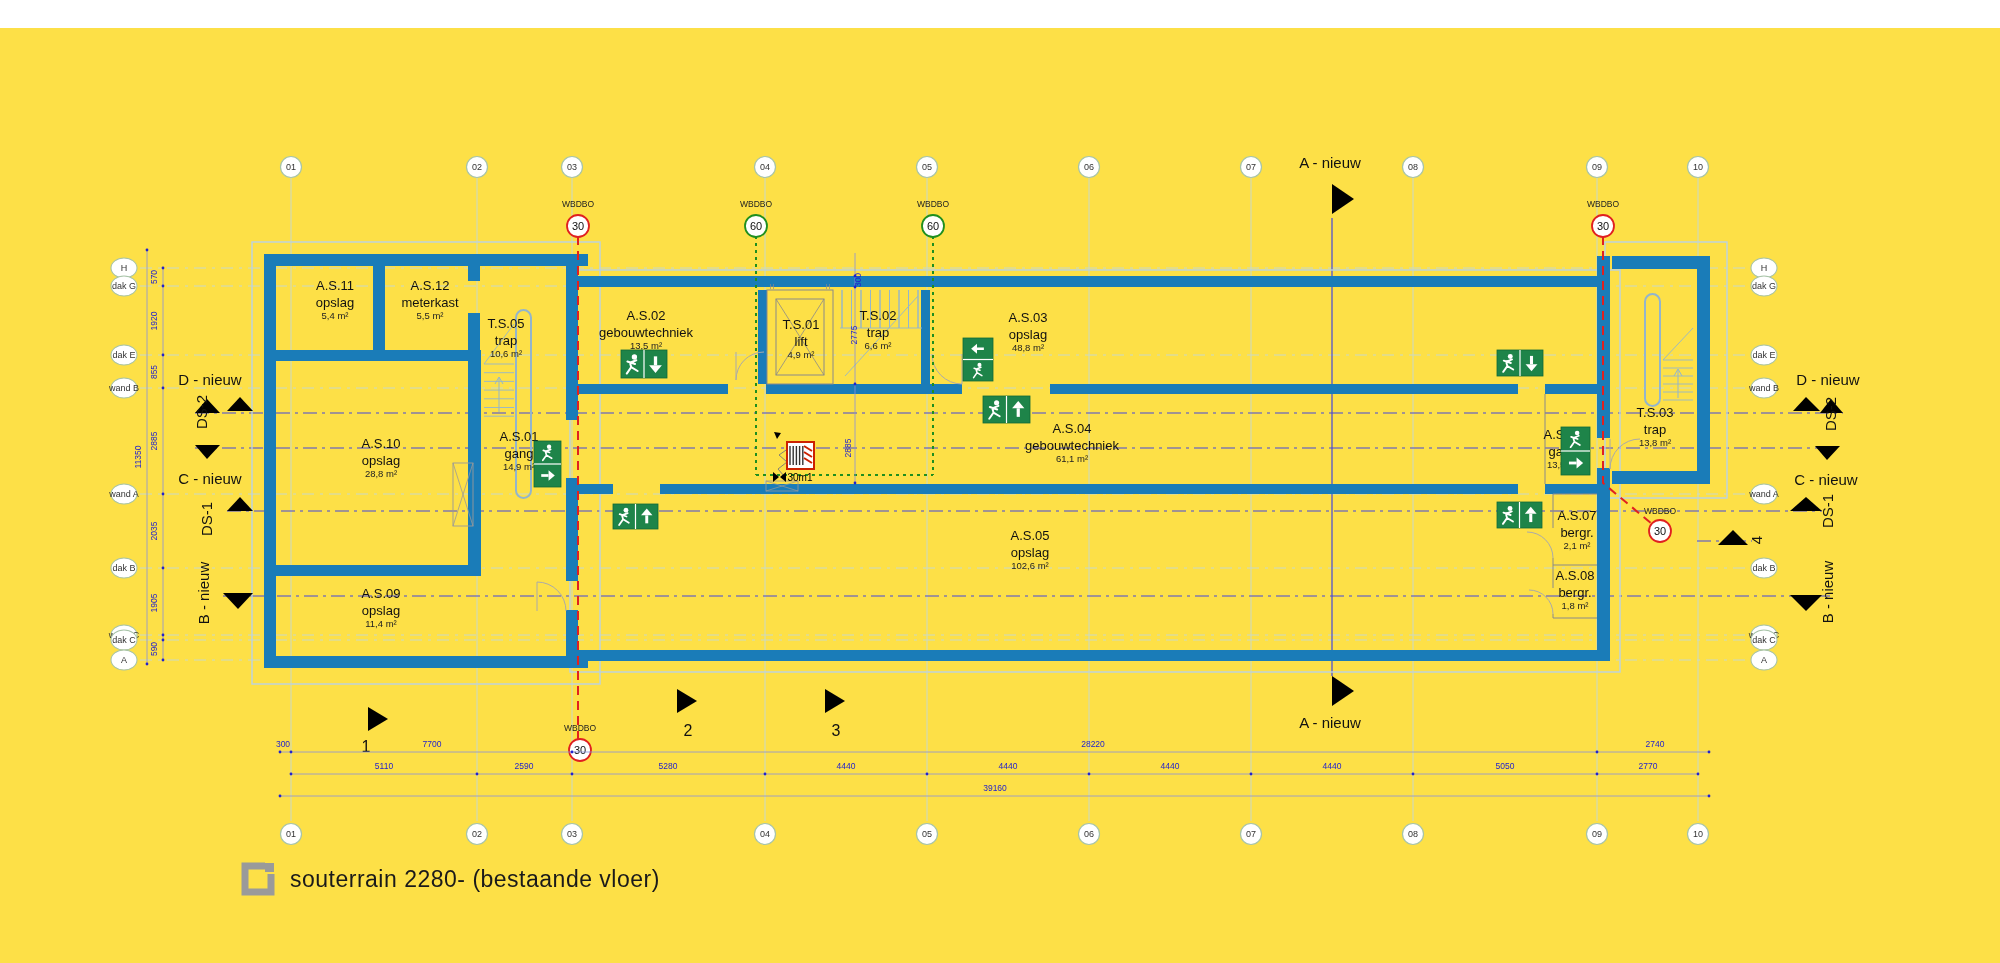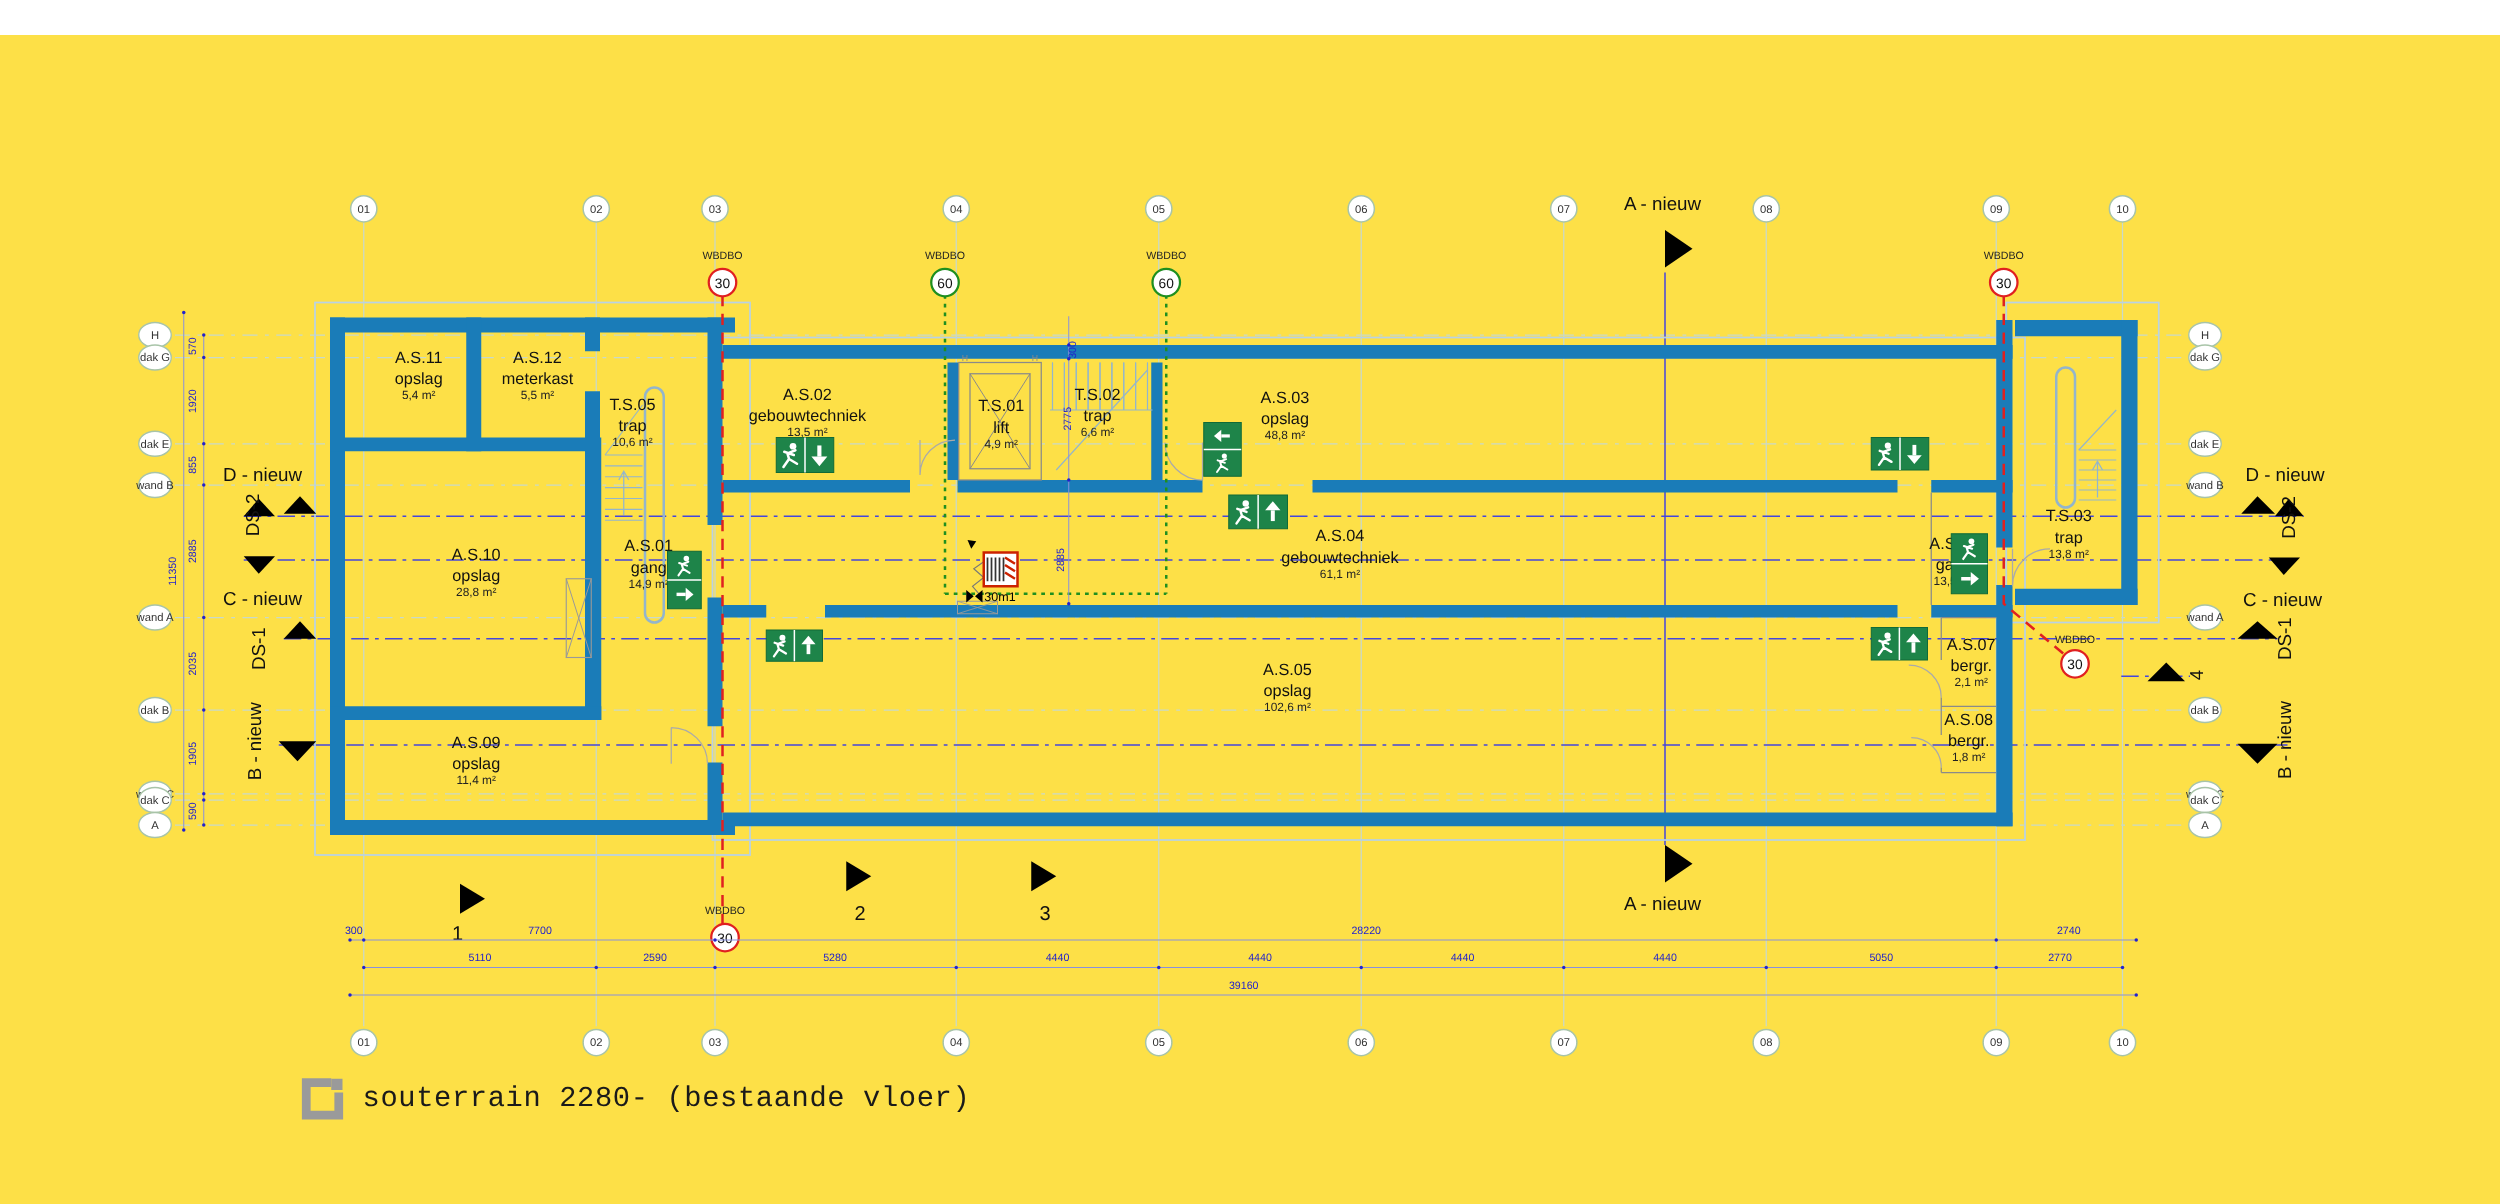--- a/index.html
+++ b/index.html
@@ -1,18 +1,18 @@
 <!DOCTYPE html>
 <html><head>
 <meta charset="utf-8">
 <style>
   html,body{margin:0;padding:0;background:#fff;font-family:"Liberation Sans",sans-serif;}
   #stage{position:relative;width:2000px;height:963px;background:#fde047;overflow:hidden;margin-top:28px;}
   #plan{position:absolute;left:0;top:0;}
-  .title-bar{position:absolute;left:238px;top:832px;display:flex;align-items:center;gap:14px;font-family:Liberation Mono, monospace;}
+  .title-bar{position:absolute;left:238px;top:832px;display:flex;align-items:center;gap:14px;}
   .title-text{font-size:23px;color:#1a1a1a;letter-spacing:0.5px;}
   text{font-family:"Liberation Sans",sans-serif;}
 </style>
 </head>
 <body>
 
 <div id="stage">
   <svg id="plan" width="2000" height="963" viewBox="0 0 2000 963">
       <g>
         <line x1="291" y1="150" x2="291" y2="793" stroke="#c9d9c9" stroke-width="1"></line>

